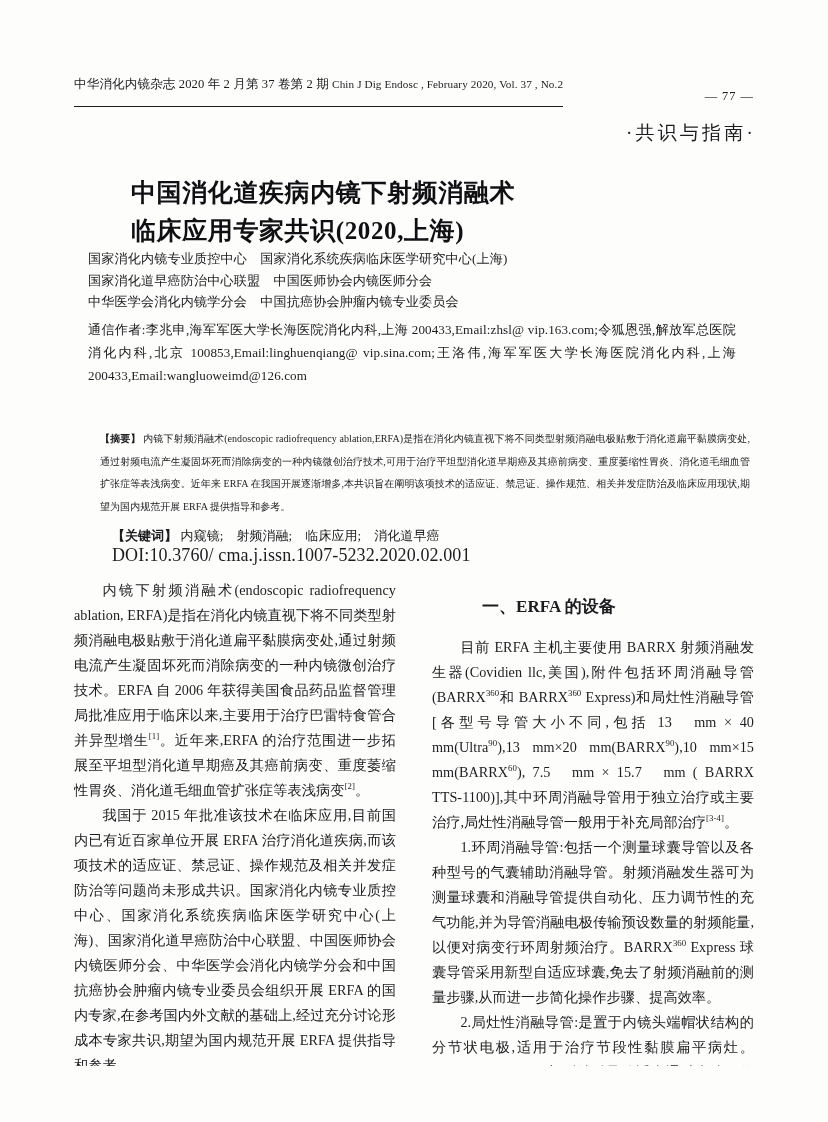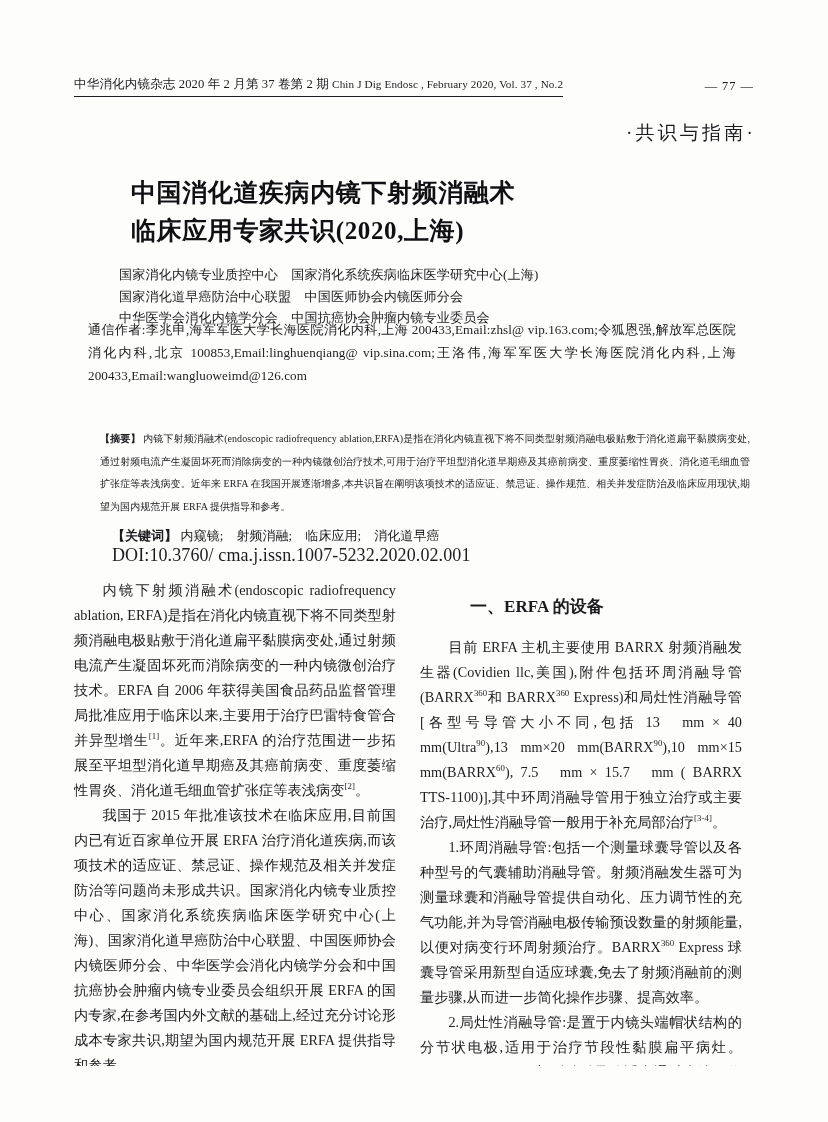--- a/index.html
+++ b/index.html
@@ -25,21 +25,21 @@
     width: 680px;
     display: flex;
     align-items: flex-end;
     justify-content: space-between;
   }
   .runhead-left {
     font-size: 12.4px;
     letter-spacing: 0.1px;
     white-space: nowrap;
     border-bottom: 1px solid #1c1c20;
-    padding-bottom: 3px;
+    padding-bottom: 13px;
     color: #1c1c20;
   }
   .runhead-left .cn { font-size: 12.6px; }
   .runhead-left .en {
     font-size: 11.2px;
     font-family: "Liberation Serif", serif;
     letter-spacing: 0.1px;
   }
   .runhead-right {
     font-size: 12.4px;
@@ -66,26 +66,25 @@
     line-height: 38px;
     letter-spacing: 0.6px;
     color: #101014;
     margin-left: 43px;
   }
   .title .line { display: block; white-space: nowrap; }
   
   .affils {
     position: absolute;
     left: 88px;
-    top: 264px;
+    top: 248px;
     width: 650px;
     font-size: 13.1px;
     line-height: 21.6px;
     letter-spacing: 0.15px;
-    margin-left: 31px;
   }
   .affils .aff { white-space: nowrap; }
   .corr {
     position: absolute;
     left: 88px;
     top: 318px;
     width: 648px;
     font-size: 13.1px;
     line-height: 23.2px;
     text-align: justify;
@@ -124,21 +123,21 @@
     letter-spacing: 0.1px;
   }
   
   .cols {
     position: absolute;
     left: 74px;
     top: 578px;
     width: 684px;
     height: 488px;
     display: flex;
-    gap: 24px;
+    gap: 36px;
   }
   .col {
     width: 322px;
     font-size: 14.2px;
     line-height: 25.0px;
     text-align: justify;
     text-align-last: left;
     letter-spacing: 0.05px;
     overflow: hidden;
   }

